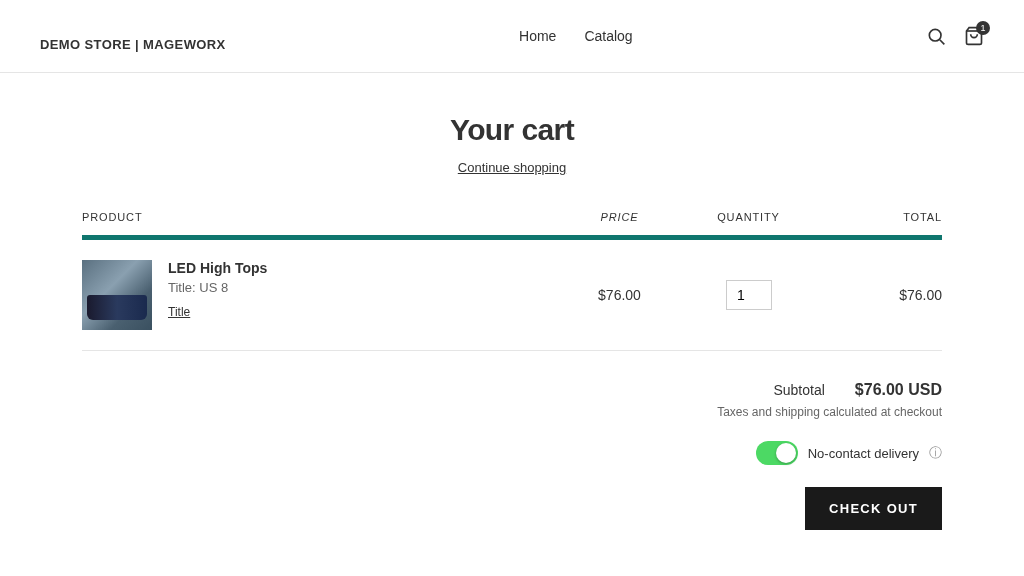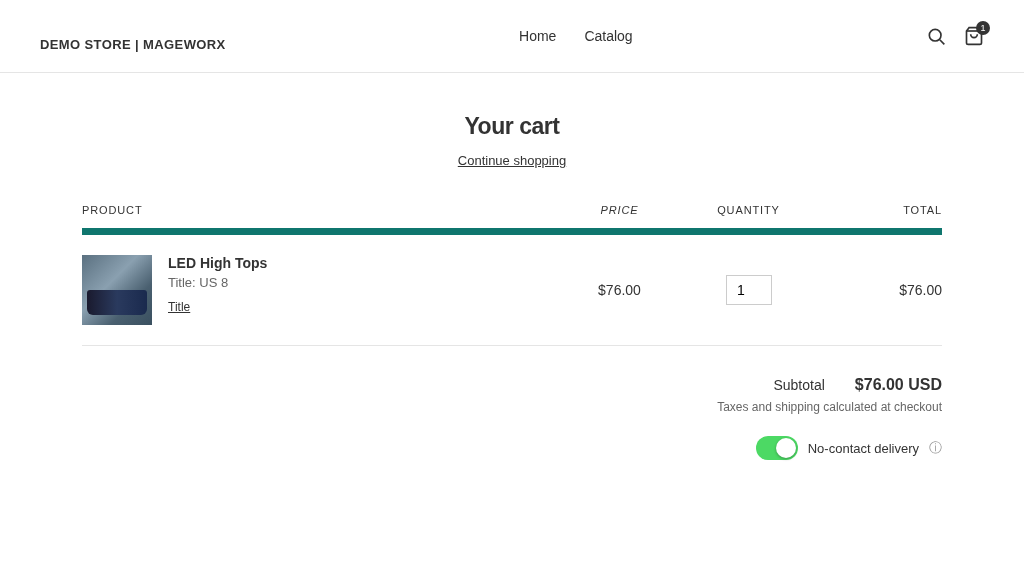--- a/index.html
+++ b/index.html
@@ -61,21 +61,21 @@
 
     
     .main {
       max-width: 900px;
       margin: 0 auto;
       padding: 40px 20px 60px;
     }
 
     .cart-title {
       text-align: center;
-      font-size: 23px;
+      font-size: 30px;
       font-weight: 600;
       margin-bottom: 12px;
       letter-spacing: -0.02em;
     }
     .continue-shopping {
       text-align: center;
       margin-bottom: 36px;
     }
     .continue-shopping a {
       font-size: 13px;
@@ -83,21 +83,21 @@
       text-decoration: underline;
       cursor: pointer;
     }
 
     
     .cart-table {
       width: 100%;
       border-collapse: collapse;
     }
     .cart-table thead tr {
-      border-bottom: 7px solid #0f766e;
+      border-bottom: 5px solid #0f766e;
     }
     .cart-table th {
       font-size: 11px;
       font-weight: 400;
       letter-spacing: 0.08em;
       text-transform: uppercase;
       padding: 0 0 12px 0;
       color: #333;
     }
     .col-product { text-align: left; width: 55%; }
@@ -349,14 +349,15 @@
     <div class="nocontact-row">
       <div class="toggle-switch">
         <div class="toggle-track">
           <div class="toggle-thumb"></div>
         </div>
       </div>
       <span class="nocontact-label">No-contact delivery</span>
       <span class="nocontact-info" title="No-contact delivery info">ⓘ</span>
     </div>
 
+    <button class="checkout-btn">CHECK OUT</button>
   </div>
 </main>
 
 </body></html>

